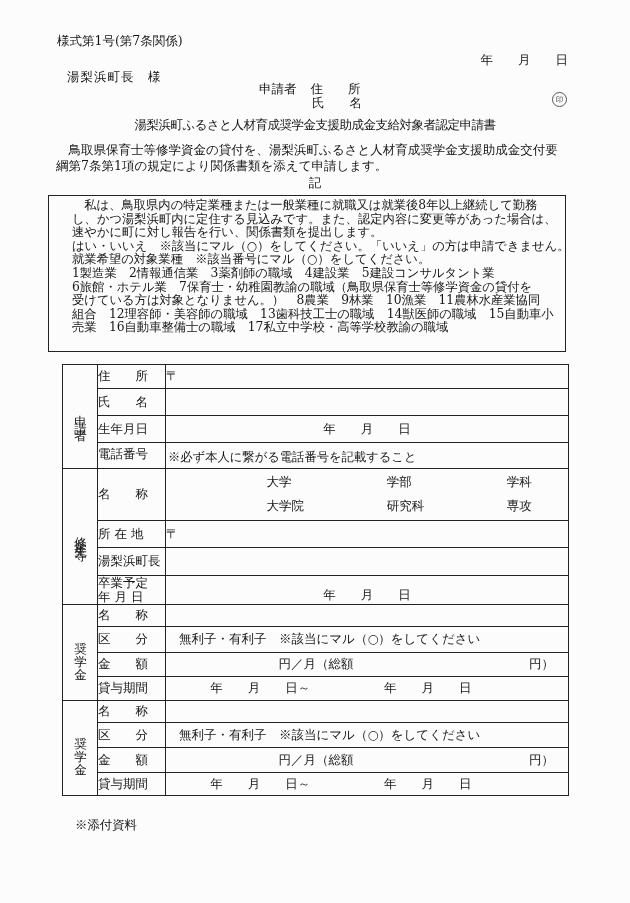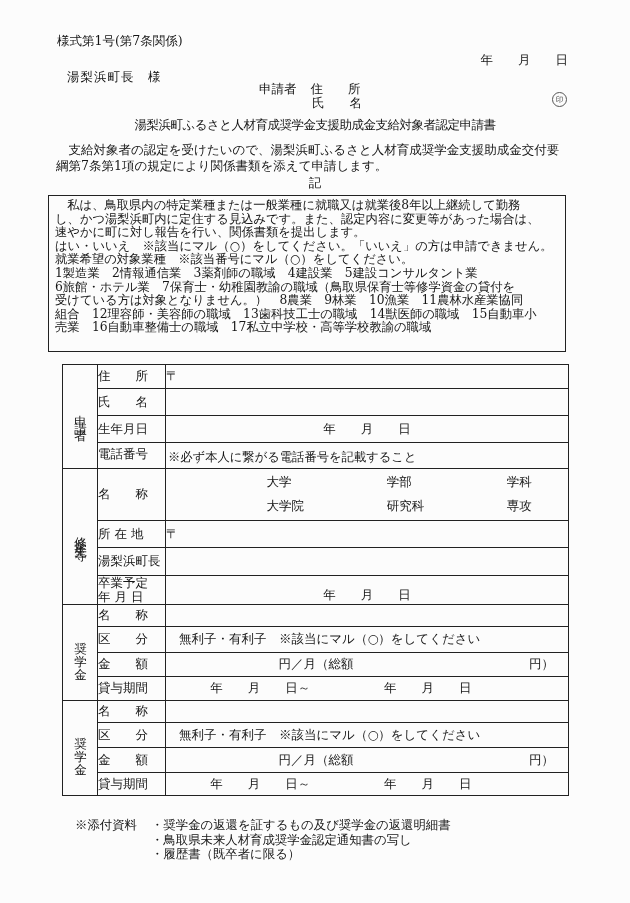--- a/index.html
+++ b/index.html
@@ -18,21 +18,21 @@
   .seal {
     left:552px; top:92px; width:13px; height:13px; border:1px solid #555;
     border-radius:50%; font-size:7.5px; display:flex; align-items:center;
     justify-content:center; color:#444;
   }
   .doc-title { left:0; right:0; top:117px; text-align:center; letter-spacing:-0.5px; }
   .para { left:56px; top:142px; line-height:16px; }
   .ki { left:0; right:0; top:175px; text-align:center; }
   .decl-box {
     left:48px; top:195px; width:518px; height:157px; border:1px solid #222;
-    padding:3px 6px; box-sizing:border-box;
+    padding:3px 23px; box-sizing:border-box;
   }
   .decl-box .line { white-space:nowrap; font-size:12.3px; line-height:13.6px; }
   table.form-table {
     position:absolute; left:62px; top:364px; width:506px;
     border-collapse:collapse; table-layout:fixed;
   }
   table.form-table td { border:1px solid #222; padding:0; font-size:12.5px; overflow:hidden; }
   td.lbl { padding:0 6px; white-space:nowrap; vertical-align:middle; }
   td.lbl.two-line { line-height:14px; }
   td.val { padding:0 0 0 8px; vertical-align:middle; }
@@ -73,21 +73,21 @@
       <span>氏　　名</span>
     </div>
   </div>
   <div class="abs seal">
     <span>印</span>
   </div>
 
   <div class="abs doc-title">湯梨浜町ふるさと人材育成奨学金支援助成金支給対象者認定申請書</div>
 
   <div class="abs para">
-    <div>　支給対象者の認定を受けたいので、湯梨浜町ふるさと人材育成奨学金支援助成金交付要</div>
+    <div>　鳥取県保育士等修学資金の貸付を、湯梨浜町ふるさと人材育成奨学金支援助成金交付要</div>
     <div>綱第7条第1項の規定により関係書類を添えて申請します。</div>
   </div>
   <div class="abs ki">記</div>
 
   <div class="abs decl-box">
     <div class="line">　私は、鳥取県内の特定業種または一般業種に就職又は就業後8年以上継続して勤務</div>
     <div class="line">し、かつ湯梨浜町内に定住する見込みです。また、認定内容に変更等があった場合は、</div>
     <div class="line">速やかに町に対し報告を行い、関係書類を提出します。</div>
     <div class="line">はい・いいえ　※該当にマル（○）をしてください。「いいえ」の方は申請できません。</div>
     <div class="line">就業希望の対象業種　※該当番号にマル（○）をしてください。</div>
@@ -223,20 +223,15 @@
           <span>年　　月　　日～</span>
           <span>年　　月　　日</span>
         </div>
       </td>
     </tr>
   </tbody>
     </table>
 
   <div class="abs attachments">
     <span class="att-label">※添付資料</span>
-    <div class="att-items">
-      <div>・奨学金の返還を証するもの及び奨学金の返還明細書</div>
-      <div>・鳥取県未来人材育成奨学金認定通知書の写し</div>
-      <div>・履歴書（既卒者に限る）</div>
-    </div>
   </div>
 
 </div>
 
 </body></html>

